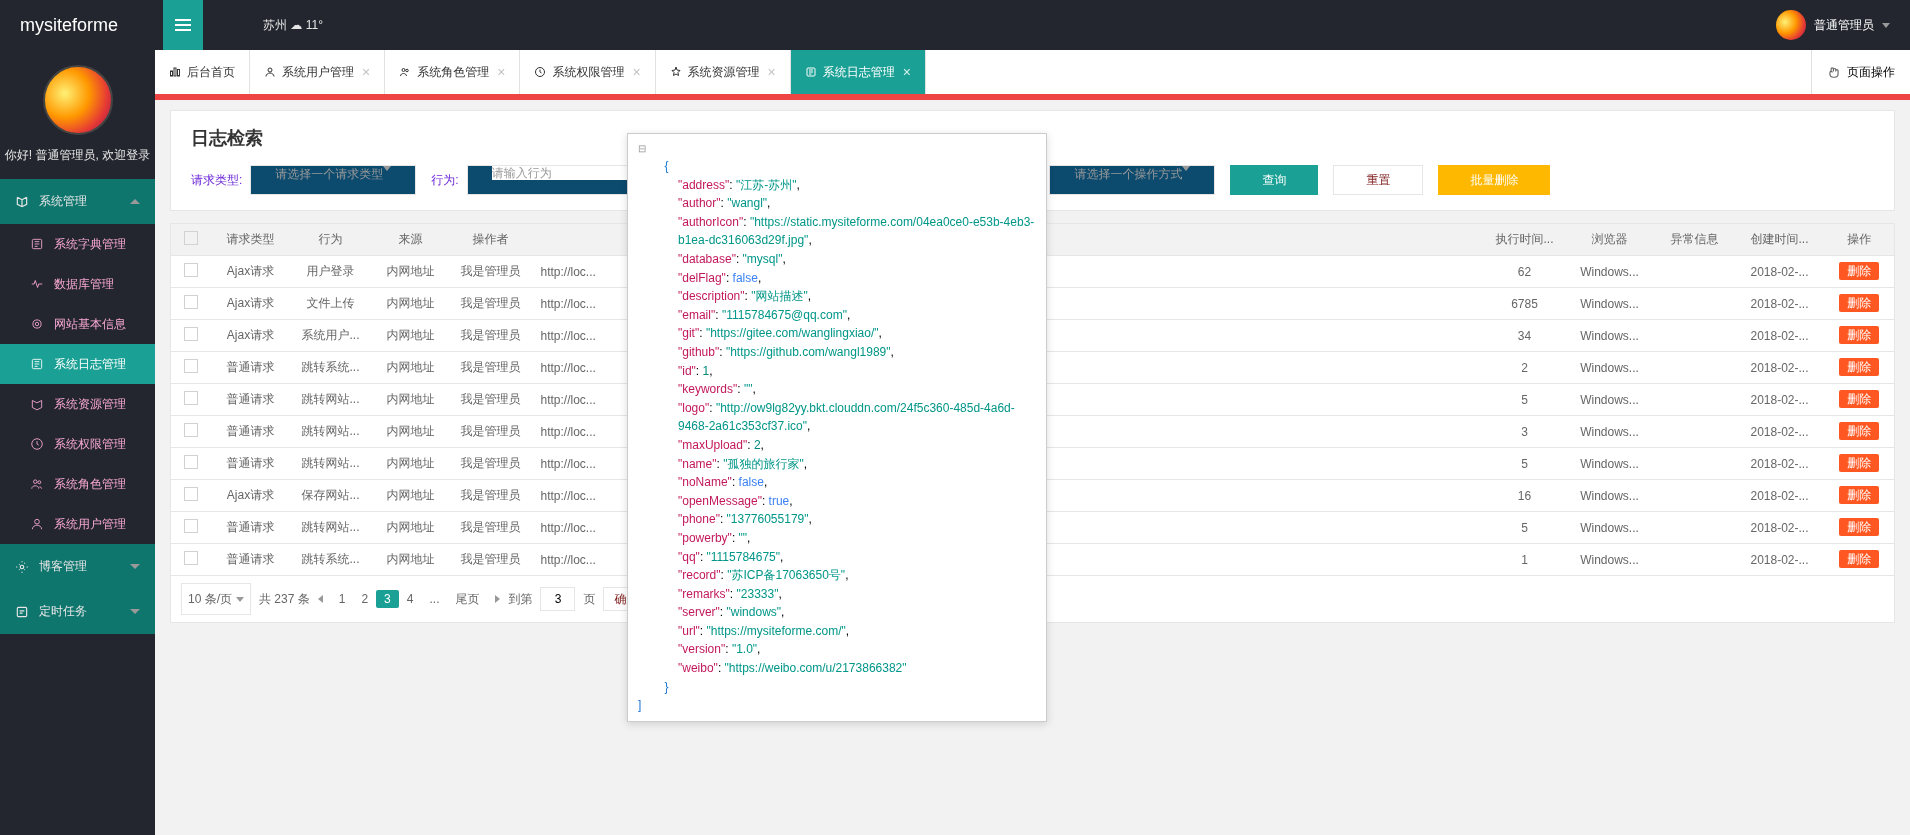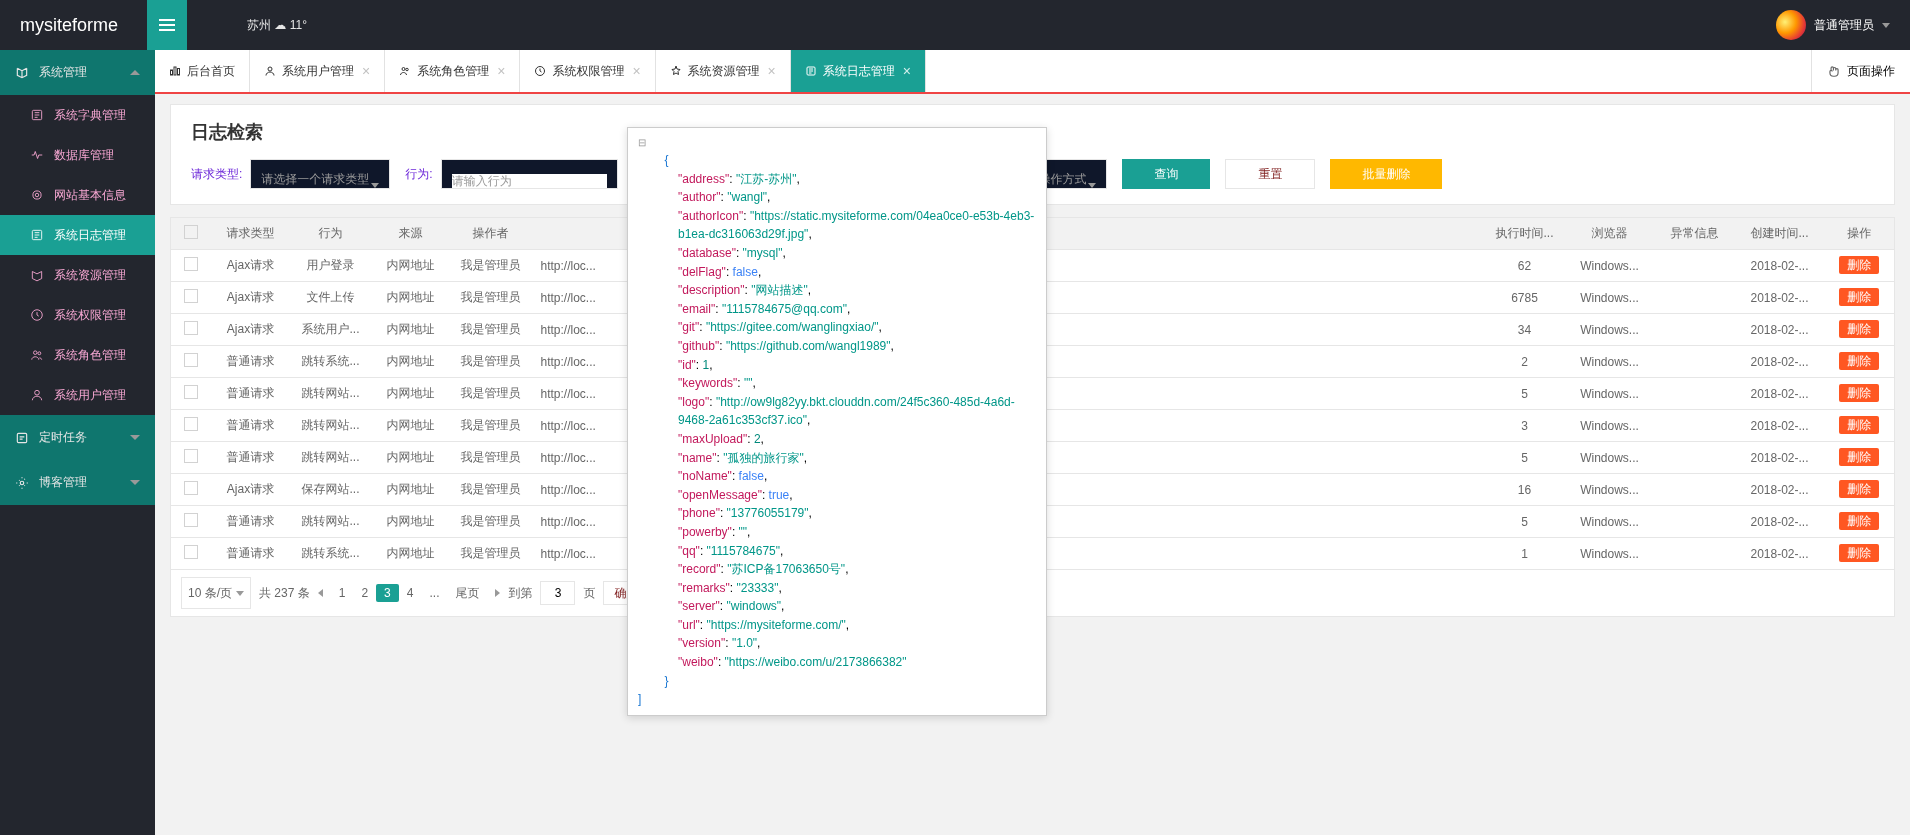--- a/index.html
+++ b/index.html
@@ -1,18 +1,18 @@
 <!DOCTYPE html>
 <html><head>
 <meta charset="utf-8">
 <style>
 *{box-sizing:border-box;margin:0;padding:0;font-family:"Microsoft YaHei",Arial,sans-serif;font-size:12px}
 body{background:#f2f2f2;overflow:hidden}
 .top{height:50px;background:#23262e;color:#fff;display:flex;align-items:center;position:relative}
-.brand{width:147px;padding-left:20px;font-size:18px}
+.brand{width:163px;padding-left:20px;font-size:18px}
 .menu-toggle{width:40px;height:50px;background:#1aa094;display:flex;align-items:center;justify-content:center;cursor:pointer}
 .burger{width:16px;height:2px;background:#fff;position:relative}
 .burger::before,.burger::after{content:"";position:absolute;width:16px;height:2px;background:#fff;left:0}
 .burger::before{top:-5px}.burger::after{top:5px}
 .weather{margin-left:60px;color:#e6e6e6}
 .user-area{position:absolute;right:20px;display:flex;align-items:center;gap:8px;cursor:pointer}
 .user-area .av{width:30px;height:30px;border-radius:50%;background:radial-gradient(circle at 30% 40%,#fff176 0%,#ff9800 40%,#e53935 70%,#880e4f 100%)}
 .caret{width:0;height:0;border-left:4px solid transparent;border-right:4px solid transparent;border-top:5px solid #999}
 .side{position:absolute;top:50px;left:0;bottom:0;width:155px;background:#23262e;color:#e6e6e6;overflow-y:auto}
 .profile{text-align:center;padding:15px 0}
@@ -20,34 +20,34 @@
 .profile .greet{margin-top:12px;font-size:12px;color:#e6e6e6}
 .menu-hdr{height:45px;display:flex;align-items:center;padding:0 15px;background:#0f766e;cursor:pointer;justify-content:space-between}
 .menu-hdr .lf{display:flex;align-items:center;gap:10px}
 .menu-item{height:40px;display:flex;align-items:center;padding:0 15px 0 30px;gap:10px;cursor:pointer;color:#f9a8d4}
 .menu-item.active{background:#1aa094;color:#fff}
 .ic{width:14px;height:14px;flex-shrink:0}
 .chev{width:0;height:0;border-left:5px solid transparent;border-right:5px solid transparent}
 .chev.up{border-bottom:5px solid #999}
 .chev.down{border-top:5px solid #999}
 .main{position:absolute;top:50px;left:155px;right:0;bottom:0;background:#f2f2f2;display:flex;flex-direction:column}
-.tabs{height:44px;background:#fff;display:flex;border-bottom:2px solid #ef4444}
+.tabs{height:50px;background:#fff;display:flex;border-bottom:6px solid #ef4444}
 .tab{padding:0 14px;display:flex;align-items:center;gap:6px;border-right:1px solid #e2e2e2;cursor:pointer;position:relative;color:#333}
 .tab.active{background:#1aa094;color:#fff}
 .tab .tic{width:12px;height:12px}
 .tab .x{font-size:14px;color:#c2c2c2;margin-left:2px}
 .tab.active .x{color:#d4f0ed}
 .page-ops{margin-left:auto;padding:0 15px;display:flex;align-items:center;gap:6px;border-left:1px solid #e2e2e2;cursor:pointer}
 .content{flex:1;padding:10px 15px;position:relative;overflow:hidden}
 .panel{background:#fff;border:1px solid #e6e6e6;padding:15px 20px;margin-bottom:12px}
 .panel h2{font-size:18px;font-weight:700;color:#333;margin-bottom:15px}
 .filters{display:flex;align-items:center;gap:15px;flex-wrap:wrap}
 .fl{display:flex;align-items:center;gap:8px}
 .fl label{color:#6d28d9}
-.sel,.inp{height:30px;border:1px solid #e6e6e6;padding:0 10px;background:#0f172a;color:#999;min-width:140px;display:flex;align-items:flex-end;justify-content:space-between}
+.sel,.inp{height:30px;border:1px solid #e6e6e6;padding:0 24px;background:#0c4a6e;color:#999;min-width:140px;display:flex;align-items:flex-start;justify-content:space-between}
 .inp input{border:none;outline:none;width:100%;font-size:12px}
 .inp input::placeholder{color:#999}
 .btn{height:30px;padding:0 32px;border:none;cursor:pointer;color:#fff}
 .btn.pri{background:#1aa094}
 .btn.def{background:#fff;border:1px solid #e6e6e6;color:#7f1d1d}
 .btn.warm{background:#ffb800}
 .table{width:100%;background:#fff;border:1px solid #e6e6e6;border-collapse:collapse}
 .table th,.table td{height:32px;text-align:center;border-bottom:1px solid #e6e6e6;font-weight:400;color:#666;padding:0 5px;white-space:nowrap;overflow:hidden;text-overflow:ellipsis;font-size:12px}
 .table th{background:#f2f2f2}
 .table td.l{text-align:left;padding-left:10px}
@@ -80,20 +80,24 @@
     <span>苏州</span> <span>☁</span> <span>11°</span>
   </div>
   <div class="user-area">
     <div class="av"></div>
     <span>普通管理员</span>
     <span class="caret"></span>
   </div>
 </div>
 
 <div class="side">
+  <div class="profile">
+    <div class="big-av"></div>
+    <div class="greet">你好! 普通管理员, 欢迎登录</div>
+  </div>
   <div id="side-groups">
       <div class="menu-hdr">
         <div class="lf">
           <svg class="ic" viewBox="0 0 24 24" fill="none" stroke="currentColor" stroke-width="2">
             <path d="M4 4l8 4 8-4M4 4v12l8 4 8-4V4M4 4l8 4m0 0l8-4m-8 4v12"></path>
           </svg>
           <span>系统管理</span>
         </div>
         <span class="chev up"></span>
       </div>
@@ -148,34 +152,34 @@
       <div class="menu-item">
         <svg class="ic" viewBox="0 0 24 24" fill="none" stroke="currentColor" stroke-width="1.5">
           <circle cx="12" cy="8" r="4"></circle>
           <path d="M4 21c0-4 4-7 8-7s8 3 8 7"></path>
         </svg>
         <span>系统用户管理</span>
       </div>
       <div class="menu-hdr">
         <div class="lf">
           <svg class="ic" viewBox="0 0 24 24" fill="none" stroke="currentColor" stroke-width="2">
-            <rect x="4" y="4" width="16" height="16" rx="2"></rect>
-            <path d="M8 10h8M8 14h5"></path>
-          </svg>
-          <span>定时任务</span>
+            <circle cx="12" cy="12" r="3"></circle>
+            <path d="M12 2v2m0 16v2m10-10h-2M4 12H2m15-7l-1 1M8 16l-1 1m10 0l-1-1M8 8L7 7"></path>
+          </svg>
+          <span>博客管理</span>
         </div>
         <span class="chev down"></span>
       </div>
       <div class="menu-hdr">
         <div class="lf">
           <svg class="ic" viewBox="0 0 24 24" fill="none" stroke="currentColor" stroke-width="2">
-            <circle cx="12" cy="12" r="3"></circle>
-            <path d="M12 2v2m0 16v2m10-10h-2M4 12H2m15-7l-1 1M8 16l-1 1m10 0l-1-1M8 8L7 7"></path>
-          </svg>
-          <span>博客管理</span>
+            <rect x="4" y="4" width="16" height="16" rx="2"></rect>
+            <path d="M8 10h8M8 14h5"></path>
+          </svg>
+          <span>定时任务</span>
         </div>
         <span class="chev down"></span>
       </div>
     </div>
 </div>
 
 <div class="main">
   <div class="tabs">
     <div id="tab-slot" style="display:flex">
         <div class="tab">

